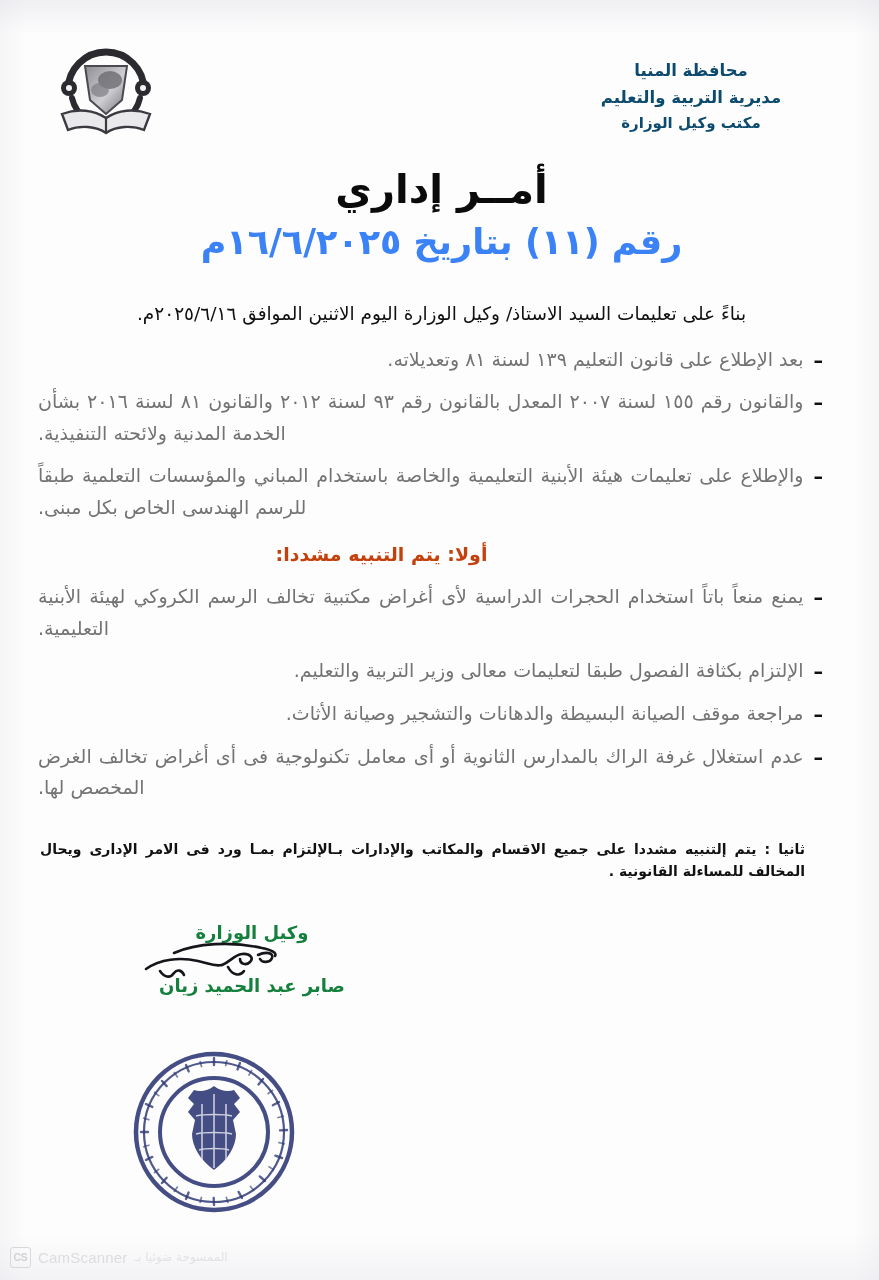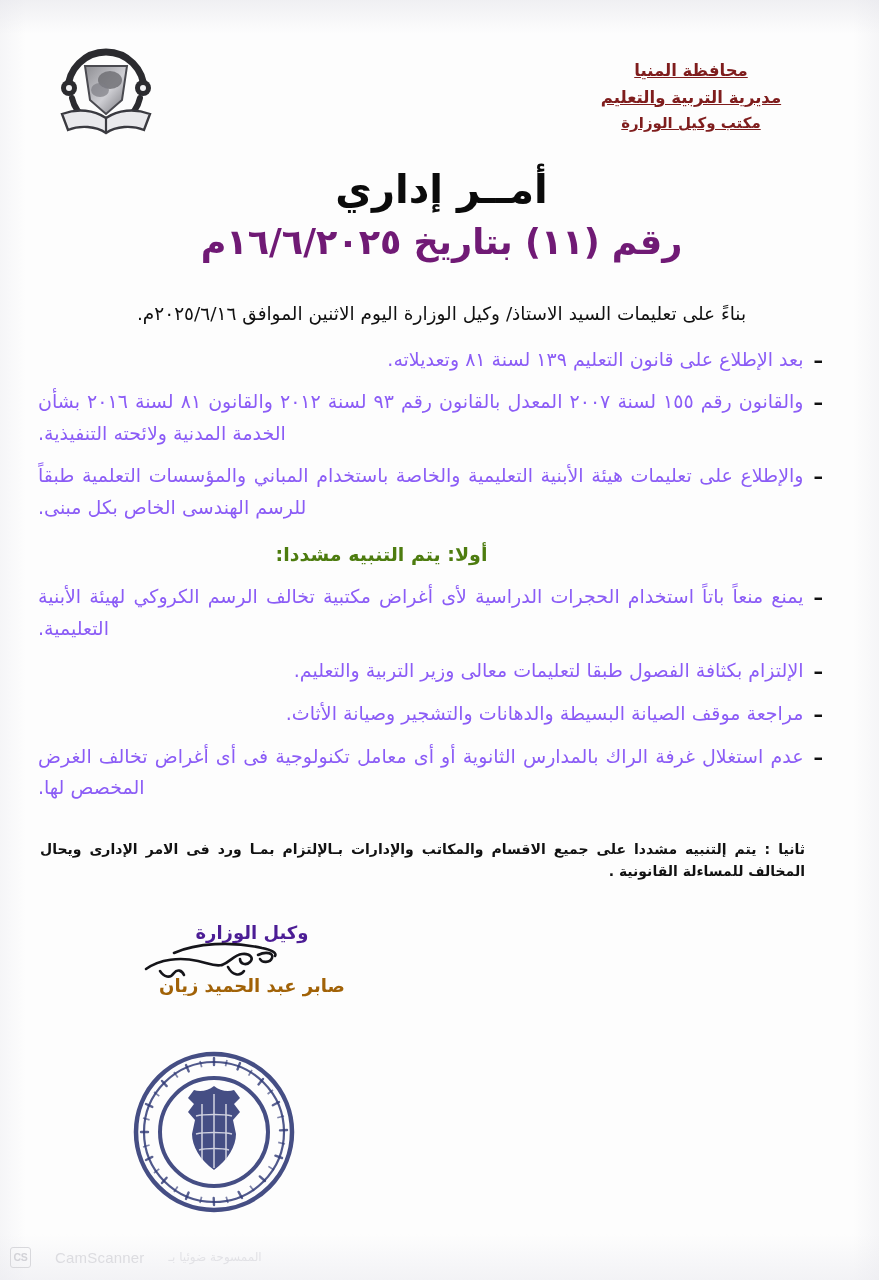--- a/index.html
+++ b/index.html
@@ -53,43 +53,42 @@
   }
   .org-lines {
     position: absolute;
     right: 6px;
     top: 24px;
     text-align: center;
     width: 320px;
   }
   .org-lines div {
     font-weight: bold;
-    color: #7f1d1d;
+    color: #0c4a6e;
     letter-spacing: 0.3px;
     line-height: 1.62;
-    text-decoration: underline;
   }
   .org-1 { font-size: 16.5px; }
   .org-2 { font-size: 16.5px; text-align: center; }
   .org-3 { font-size: 15px; }
 
   
   .title-main {
     text-align: center;
     font-size: 40px;
     font-weight: bold;
     color: #0b0b0b;
     margin-top: 20px;
     letter-spacing: 1px;
   }
   .title-sub {
     text-align: center;
     font-size: 35px;
     font-weight: bold;
-    color: #701a75;
+    color: #3b82f6;
     margin-top: 10px;
     letter-spacing: 0.5px;
   }
 
   .intro {
     margin-top: 38px;
     text-align: center;
     font-size: 18.5px;
     font-weight: normal;
     color: #111;
@@ -113,33 +112,33 @@
     flex: 0 0 auto;
     font-size: 19px;
     font-weight: bold;
     color: #111;
     line-height: 1.66;
     transform: translateY(1px);
   }
   .item-text {
     flex: 1 1 auto;
     font-size: 19px;
-    color: #8b5cf6;
+    color: #737373;
     line-height: 1.66;
     text-align: justify;
     text-align-last: left;
   }
   .item-center .item-text { text-align: right; text-align-last: right; }
 
   .section-head {
     margin-top: 20px;
     margin-bottom: 6px;
     font-size: 19px;
     font-weight: bold;
-    color: #4d7c0f;
+    color: #c2410c;
     text-align: center;
     padding-right: 120px;
   }
 
   .para-2 {
     margin-top: 34px;
     padding-right: 52px;
     padding-left: 14px;
     font-size: 14px;
     font-weight: bold;
@@ -153,33 +152,33 @@
   .sign-block {
     position: absolute;
     left: 96px;
     top: 888px;
     width: 260px;
     text-align: center;
   }
   .sign-title {
     font-size: 18px;
     font-weight: bold;
-    color: #4c1d95;
+    color: #15803d;
     letter-spacing: 0.5px;
   }
   .sign-scribble {
     position: relative;
     height: 40px;
     margin-top: -6px;
   }
   .sign-scribble svg { position: absolute; left: 14px; top: 0; }
   .sign-name {
     font-size: 18px;
     font-weight: bold;
-    color: #a16207;
+    color: #15803d;
     margin-top: -2px;
     letter-spacing: 0.4px;
   }
   .stamp {
     position: absolute;
     left: 98px;
     top: 1008px;
     width: 180px;
     height: 180px;
     opacity: 0.92;
@@ -188,21 +187,21 @@
   
   .footer {
     position: absolute;
     left: 0;
     bottom: 8px;
     width: 100%;
     height: 30px;
     display: flex;
     flex-direction: row;
     align-items: center;
-    gap: 24px;
+    gap: 7px;
     padding-left: 10px;
     box-sizing: border-box;
     direction: ltr;
   }
   .cs-badge {
     width: 19px;
     height: 19px;
     border: 1.4px solid #d8d8dc;
     border-radius: 3px;
     color: #d2d2d7;

